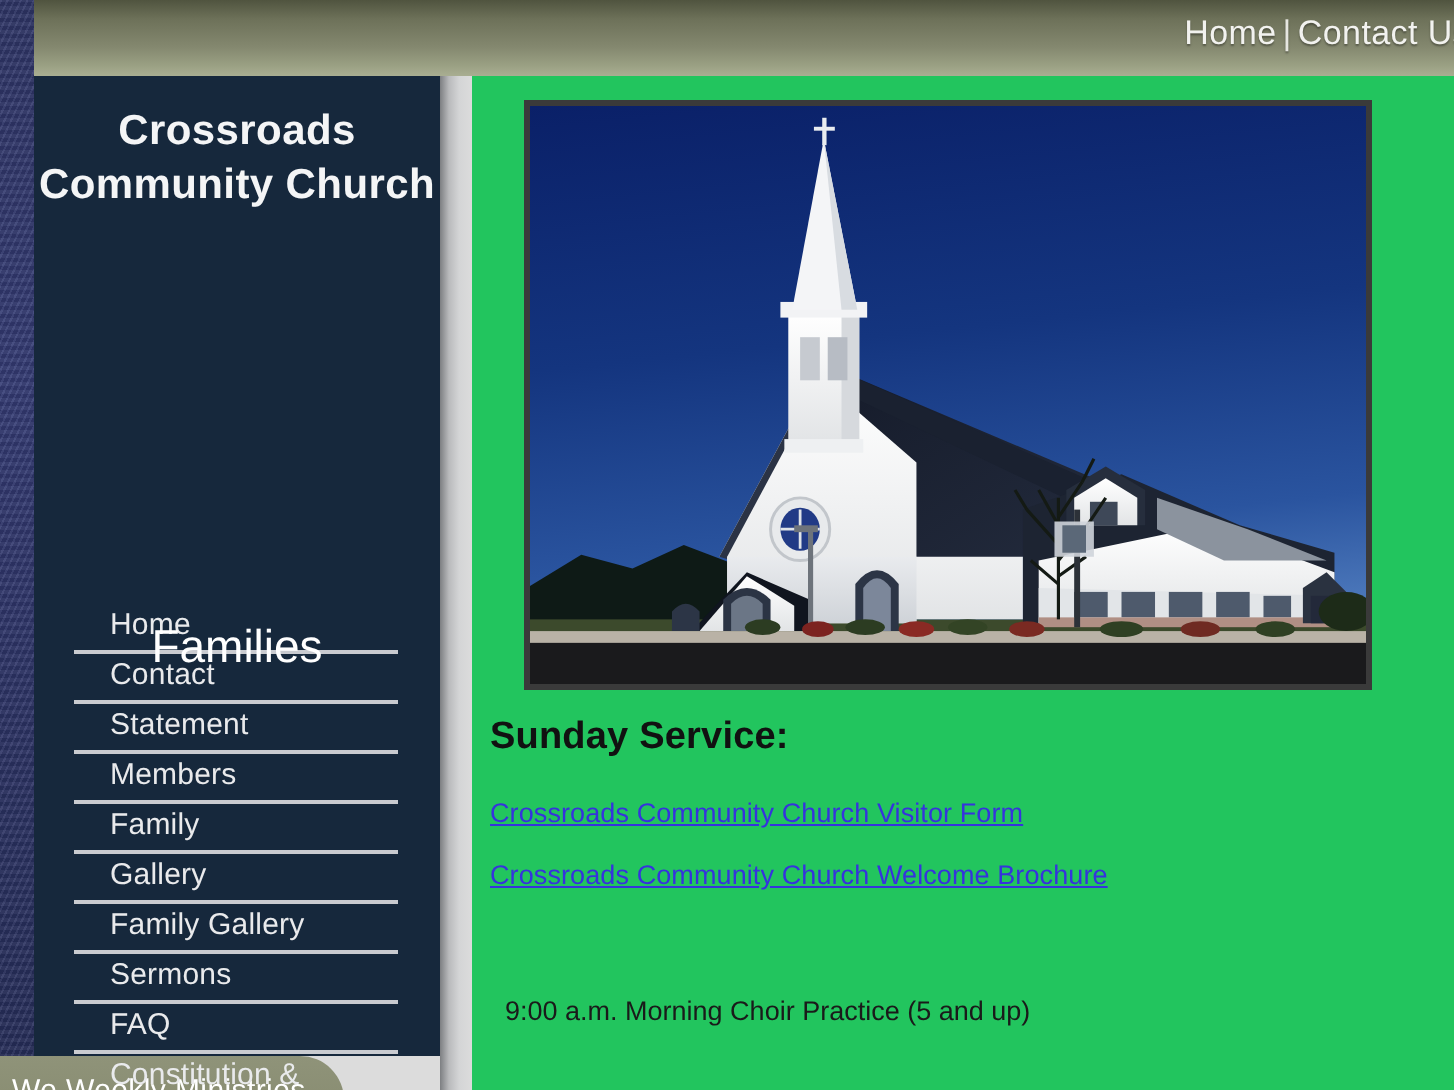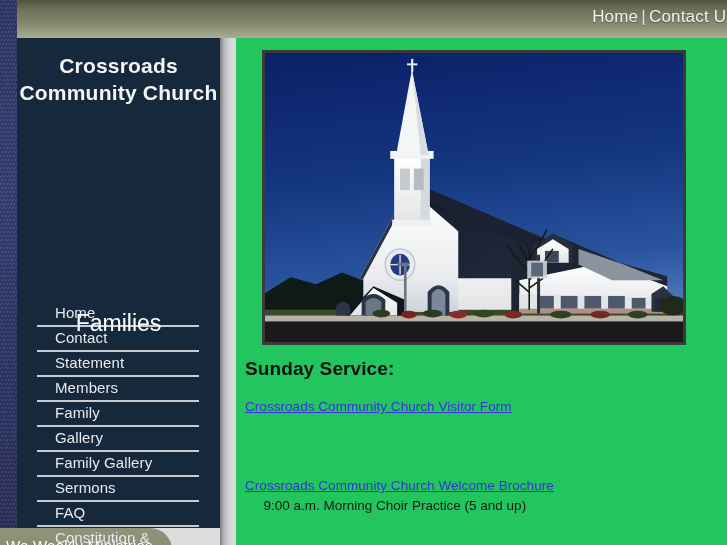--- a/index.html
+++ b/index.html
@@ -163,31 +163,31 @@
   .doc-link {
     position: absolute;
     left: 9px;
     color: #3633dd;
     font-size: 13.5px;
     text-decoration: underline;
     letter-spacing: .05px;
     white-space: nowrap;
   }
   .doc-link.l1 { top: 361px; }
-  .doc-link.l2 { top: 392px; margin-top: 48px; }
+  .doc-link.l2 { top: 392px; }
 
   .schedule {
     position: absolute;
     left: 9px; top: 424px;
     font-size: 13.5px;
     color: #1a1a1a;
     line-height: 17.5px;
     white-space: pre;
   }
-  .schedule-line { display: block; margin-left: 11px; }
+  .schedule-line { display: block; }
 </style>
 </head>
 <body>
 
 <div id="page">
 
   <div class="left-rail"></div>
 
   <div class="top-banner">
     <div class="top-nav">

